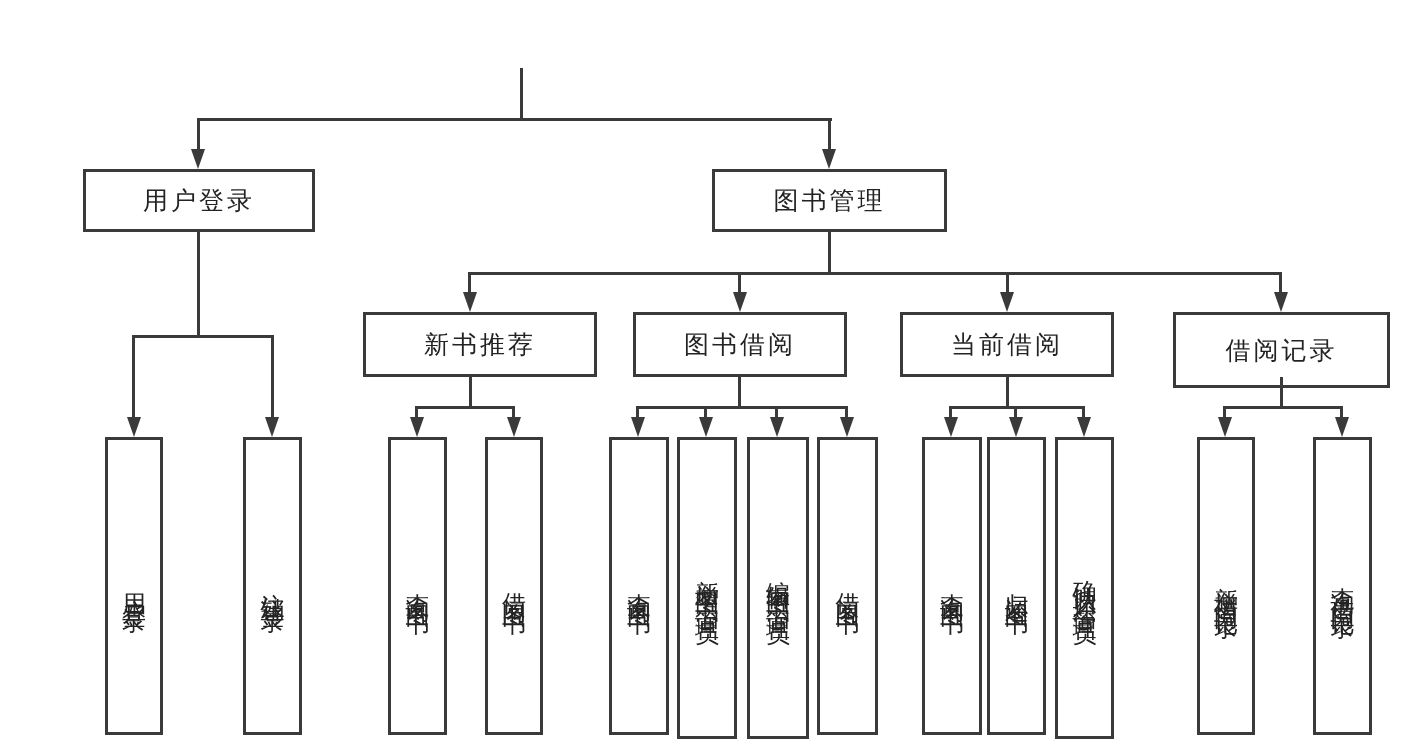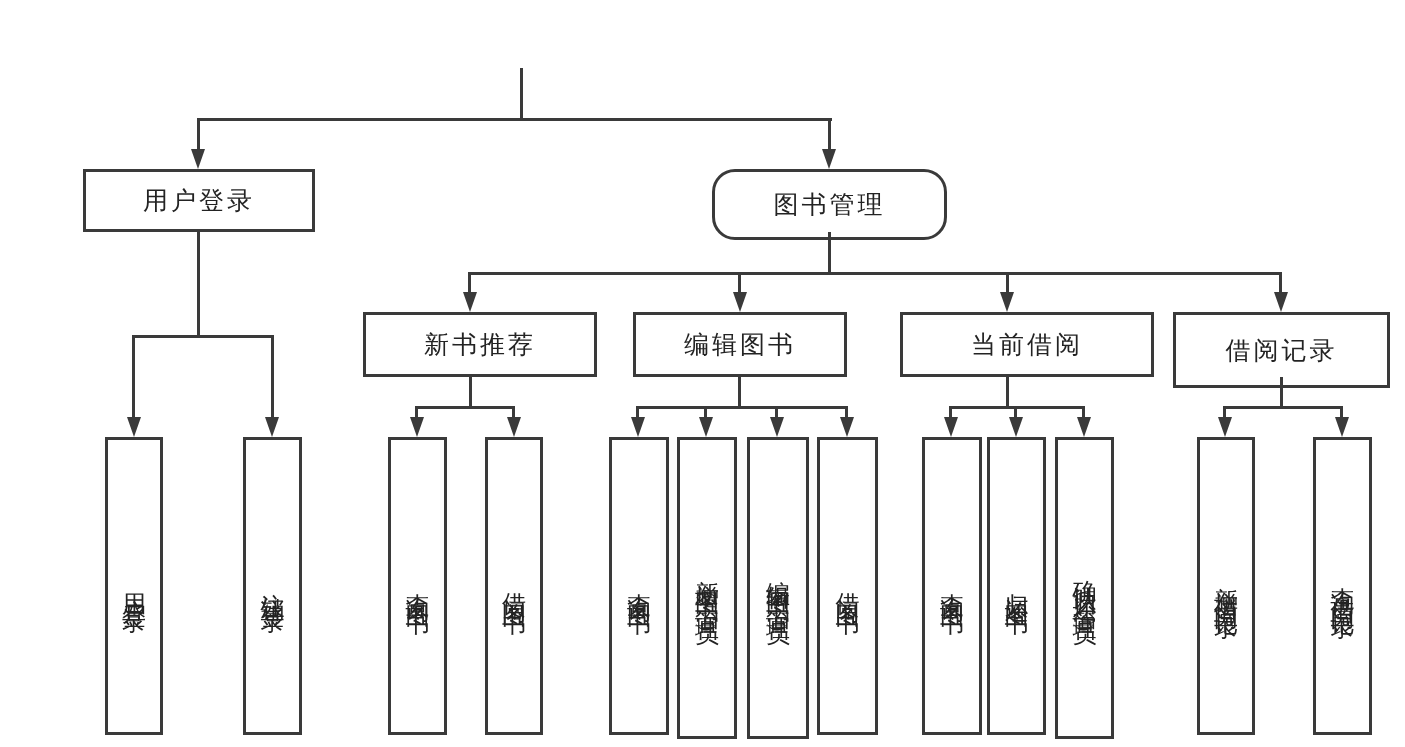--- a/index.html
+++ b/index.html
@@ -58,33 +58,33 @@
 </head>
 <body>
 
 <div class="stage">
 
 
   <div class="node" style="left:83px; top:169px; width:232px; height:63px;">
     <span class="h-label">用户登录</span>
   </div>
 
-  <div class="node" style="left:712px; top:169px; width:235px; height:71px;border-radius:23px;">
+  <div class="node" style="left:712px; top:169px; width:235px; height:63px;">
     <span class="h-label">图书管理</span>
   </div>
 
   <div class="node" style="left:363px; top:312px; width:234px; height:65px;">
     <span class="h-label">新书推荐</span>
   </div>
 
   <div class="node" style="left:633px; top:312px; width:214px; height:65px;">
-    <span class="h-label">编辑图书</span>
-  </div>
-
-  <div class="node" style="left:900px; top:312px; width:254px; height:65px;">
+    <span class="h-label">图书借阅</span>
+  </div>
+
+  <div class="node" style="left:900px; top:312px; width:214px; height:65px;">
     <span class="h-label">当前借阅</span>
   </div>
 
   <div class="node" style="left:1173px; top:312px; width:217px; height:76px;">
     <span class="h-label">借阅记录</span>
   </div>
 
   <div class="node leaf" style="left:105px; top:437px; width:58px; height:298px;">
     <span class="v-label">用户登录</span>
   </div>

